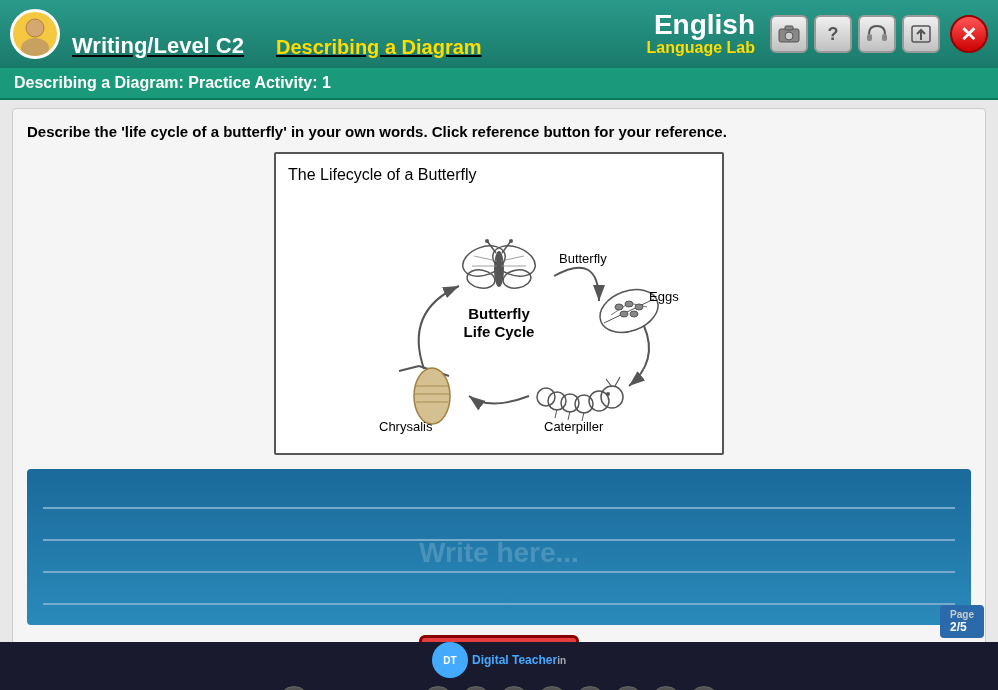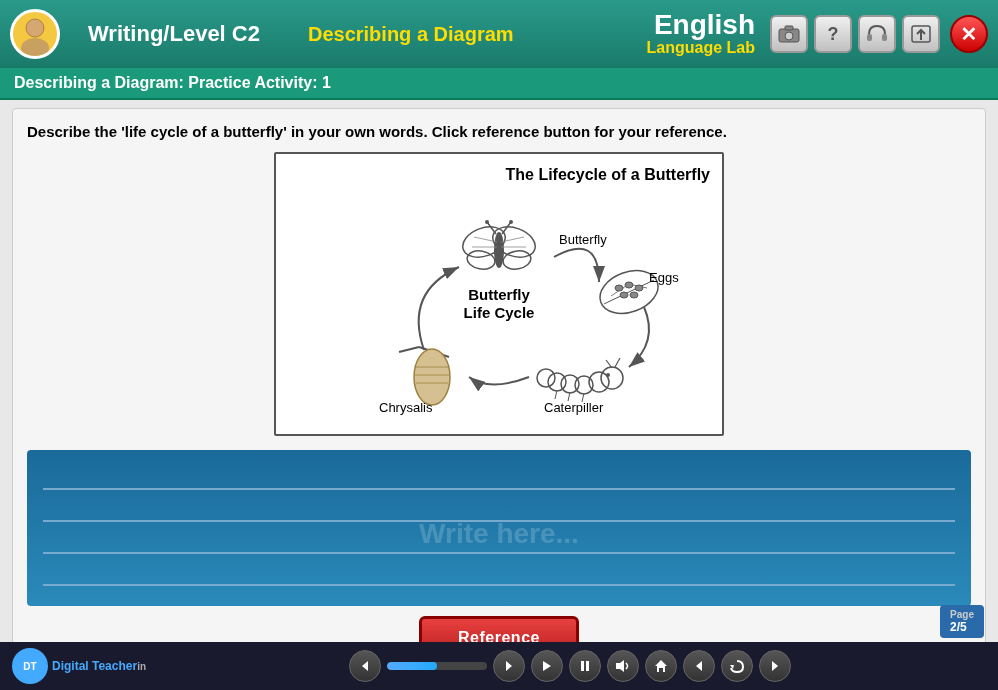--- a/index.html
+++ b/index.html
@@ -9,22 +9,23 @@
     .header {
       background: linear-gradient(to bottom, #2a9a8a, #1a7a6a);
       height: 68px;
       display: flex;
       align-items: center;
       padding: 0 10px;
       position: relative;
     }
     .header-left {
       display: flex;
-      align-items: center;
-      gap: 28px;
+      align-items: flex-end;
+      gap: 12px;
+      text-decoration: underline;
     }
     .avatar {
       width: 50px; height: 50px;
       background: #f5c842;
       border-radius: 50%;
       border: 3px solid #fff;
       display: flex; align-items: center; justify-content: center;
       font-size: 22px;
       overflow: hidden;
     }
@@ -81,24 +82,24 @@
     
     .diagram-container {
       border: 2px solid #555;
       background: #fff;
       width: 450px;
       margin: 0 auto 14px auto;
       padding: 12px;
       border-radius: 2px;
     }
     .diagram-title {
-      text-align: right;
+      text-align: left;
       font-size: 16px;
-      font-weight: bold;
-      margin-bottom: 8px;
+      font-weight: normal;
+      margin-bottom: 27px;
       color: #000;
     }
     .lifecycle-svg-wrapper {
       display: flex;
       justify-content: center;
     }
 
     
     .text-area-box {
       background: linear-gradient(to bottom, #1a6a9a, #2a8aba);
@@ -147,20 +148,21 @@
       background: #1a1a2e;
       height: 48px;
       display: flex;
       align-items: center;
       padding: 0 12px;
       gap: 8px;
       position: absolute;
       bottom: 0;
       left: 0;
       right: 0;
+      flex-direction: column;
     }
     .footer-center {
       flex: 1;
       display: flex;
       align-items: center;
       justify-content: center;
       gap: 6px;
     }
     .footer-copyright {
       color: #888;

